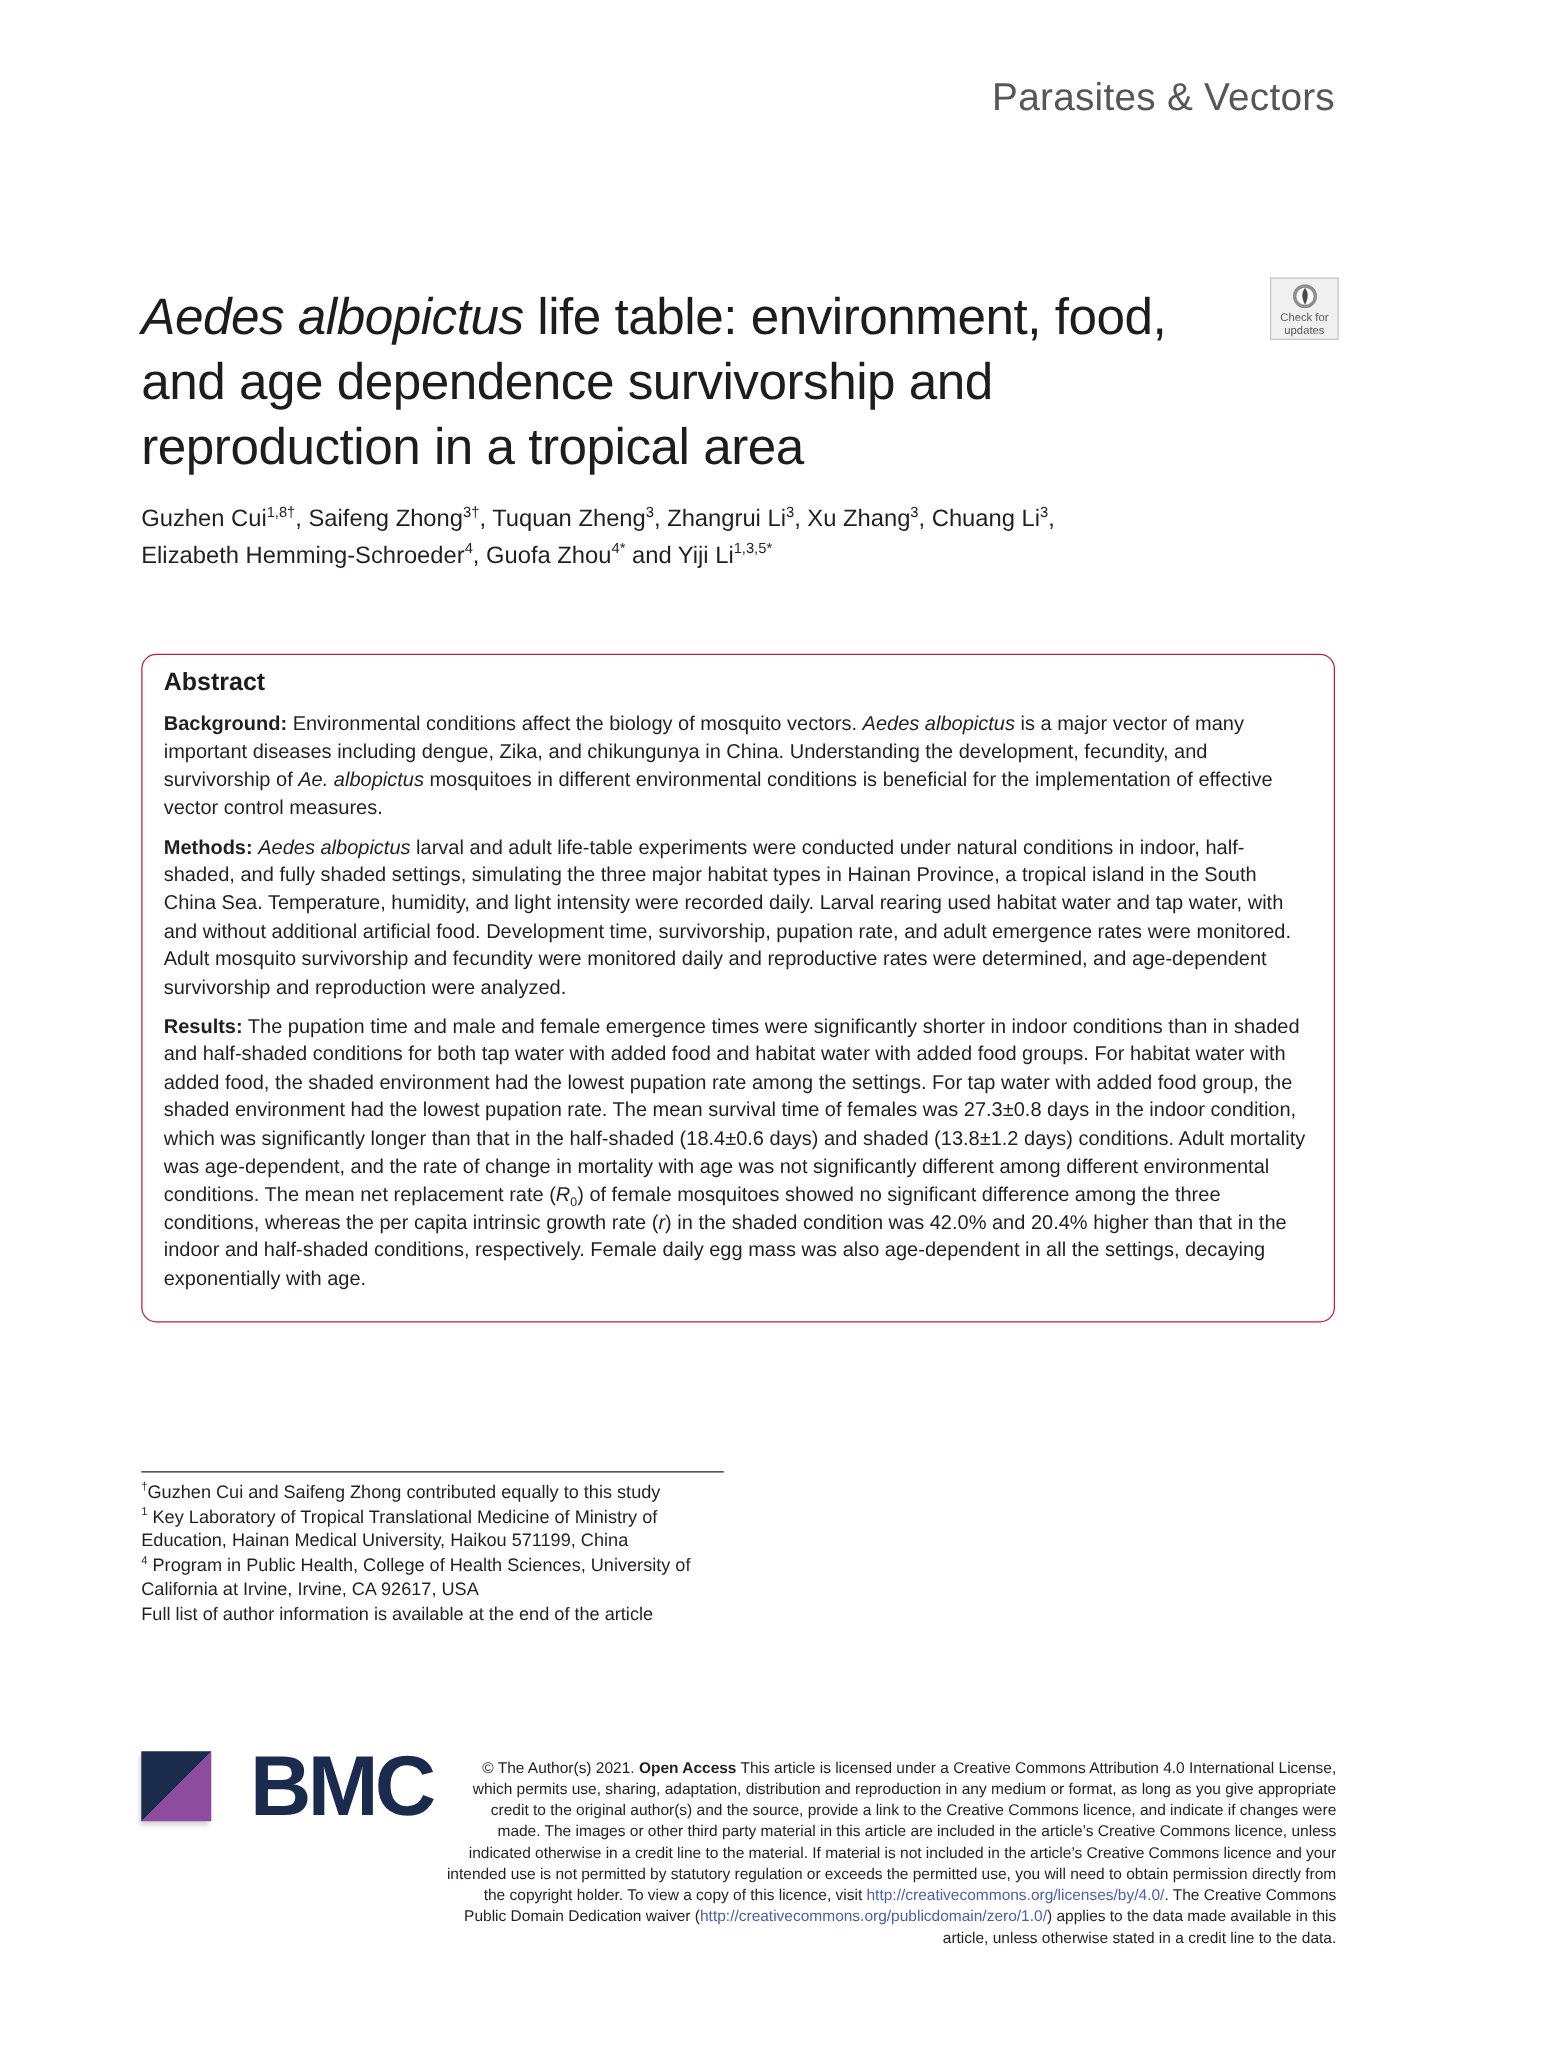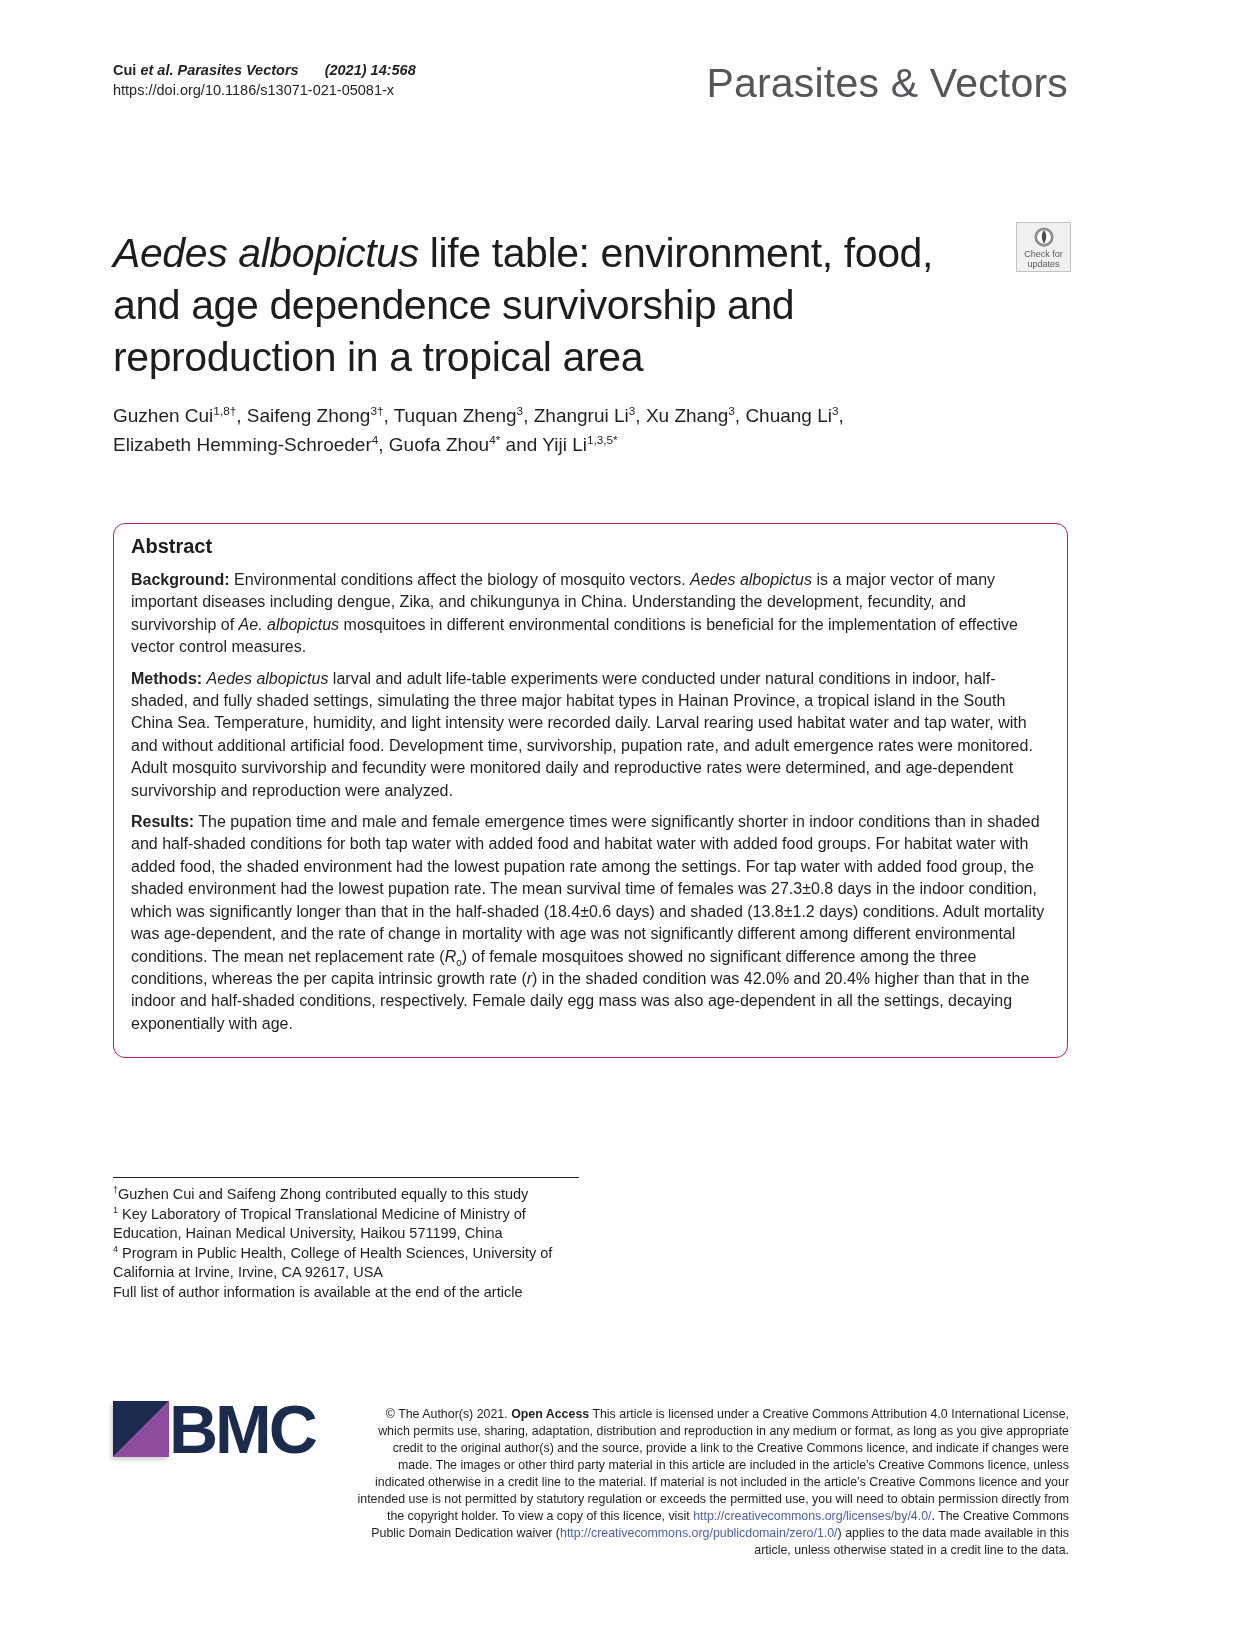--- a/index.html
+++ b/index.html
@@ -3,21 +3,21 @@
 <meta charset="utf-8">
 <style>
   html,body{margin:0;padding:0;background:#ffffff;}
   body{font-family:"Liberation Sans", sans-serif;color:#231f20;}
   .page{position:relative;width:1241px;height:1648px;background:#fff;overflow:hidden;}
 
   
   .citation{position:absolute;left:113px;top:60px;font-size:14.5px;line-height:20px;}
   .cit-line1{font-weight:bold;}
   .doi{font-size:14.5px;color:#231f20;text-decoration:none;}
-  .journal-name{position:absolute;top:60px;right:173px;font-size:41px;color:#55555a;letter-spacing:0.2px;}
+  .journal-name{position:absolute;top:60px;right:173px;font-size:31px;color:#55555a;letter-spacing:0.2px;}
 
   
   .banner{position:absolute;left:113px;top:173px;width:955px;height:35px;box-sizing:border-box;
           border-radius:8px;display:flex;justify-content:space-between;align-items:center;
           padding:0 15px;color:#fff;font-weight:bold;}
   .banner .left{font-size:19px;letter-spacing:1px;}
   .banner .right{font-size:20px;}
 
   
   .badge{position:absolute;left:1016px;top:222px;width:55px;height:50px;background:#f1f0f0;
@@ -40,37 +40,33 @@
 
   
   .footnotes{position:absolute;left:113px;top:1177px;width:466px;border-top:1px solid #231f20;
              padding-top:7px;font-size:14.5px;line-height:19.5px;color:#231f20;}
   .footnotes div{margin:0;}
 
   
   .bmc-logo{position:absolute;left:113px;top:1401px;display:flex;align-items:center;}
   .bmc-square{width:56px;height:56px;background:linear-gradient(135deg,#1b2b4e 0 50%,#8d4c9e 50% 100%);
               box-shadow:-2px 3px 4px rgba(0,0,0,0.18);}
-  .bmc-text{font-size:68px;font-weight:bold;color:#1b2b4e;letter-spacing:-3px;margin-left:0;line-height:56px;}
+  .bmc-text{font-size:68px;font-weight:bold;color:#1b2b4e;letter-spacing:-3px;margin-left:31px;line-height:56px;}
   .license{position:absolute;left:357px;top:1406px;width:712px;font-size:12.4px;line-height:17px;color:#231f20;text-align:right;}
 
   
   .b{font-weight:bold;} .i{font-style:italic;} .bi{font-weight:bold;font-style:italic;}
   sup{font-size:62%;line-height:0;} sub{font-size:62%;line-height:0;}
   .link{color:#4c5fa8;} .pl{padding-left:26px;}
 </style>
 </head>
 <body>
 
 <div class="page">
 
-  <div class="citation">
-    <div class="cit-line1"><span class="b">Cui </span><span class="bi">et al. Parasites Vectors</span><span class="bi pl">(2021) 14:568</span></div>
-    <div><span class="doi">https://doi.org/10.1186/s13071-021-05081-x</span></div>
-  </div>
   <div class="journal-name">Parasites &amp; Vectors</div>
 
   <div class="banner">
     <span class="left">RESEARCH</span>
     <span class="right">Open Access</span>
   </div>
 
   <div class="badge">
     <svg width="22" height="22" viewBox="0 0 24 24">
       <circle cx="12" cy="12" r="9" fill="#ffffff" stroke="#8f8f8f" stroke-width="3"></circle>

